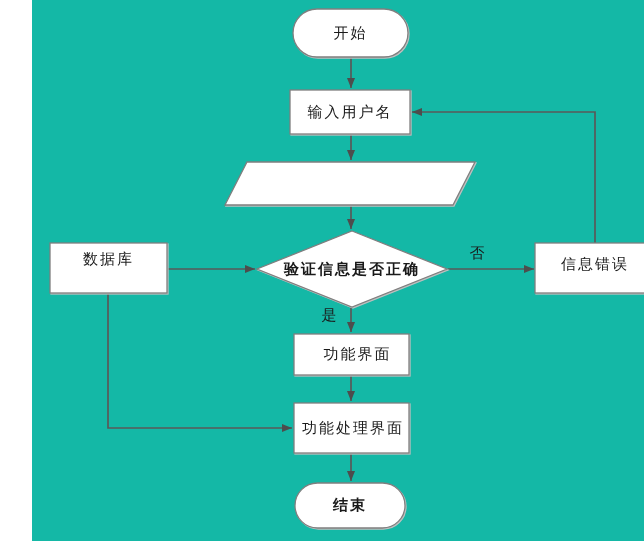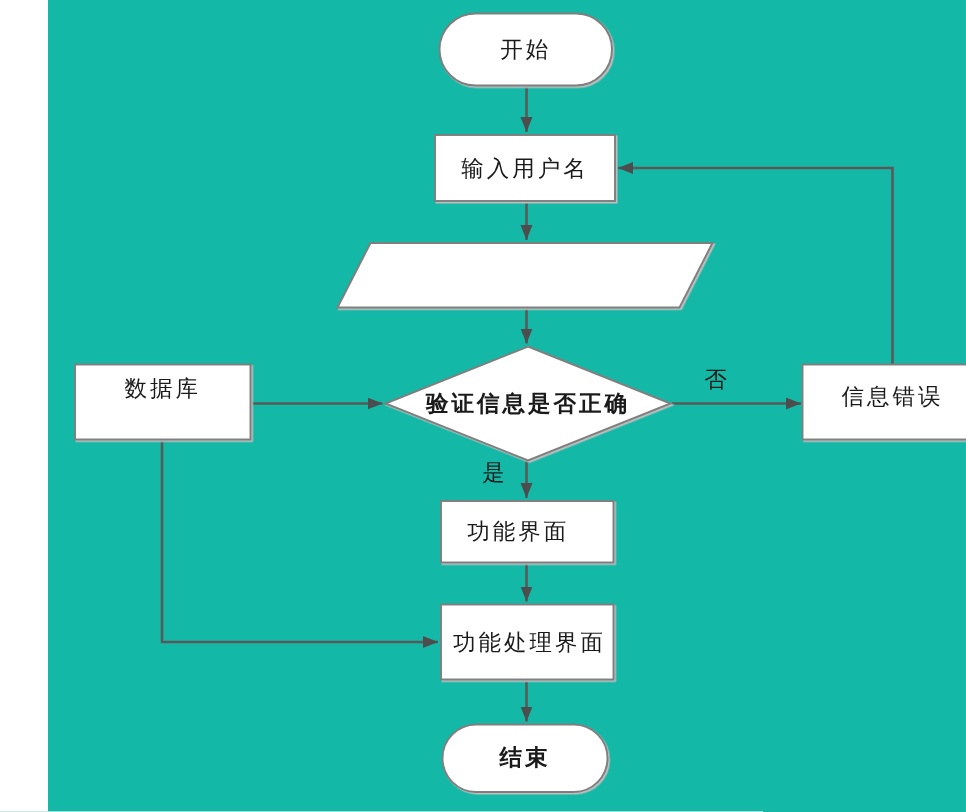--- a/index.html
+++ b/index.html
@@ -94,21 +94,21 @@
 
   <div class="node-label" style="left:258px; top:90px; width:120px; height:44px;">输入用户名</div>
 
 
   <div class="node-label" style="left:225px; top:231px; width:190px; height:76px;font-weight:bold;">验证信息是否正确</div>
 
   <div class="node-label" style="left:18px; top:243px; width:117px; height:32px;">数据库</div>
 
   <div class="node-label" style="left:503px; top:243px; width:120px; height:42px;">信息错误</div>
 
-  <div class="node-label" style="left:256px; top:334px; width:115px; height:41px;">功能界面</div>
+  <div class="node-label" style="left:268px; top:334px; width:115px; height:41px;">功能界面</div>
 
   <div class="node-label" style="left:262px; top:403px; width:118px; height:50px;">功能处理界面</div>
 
   <div class="node-label" style="left:263px; top:483px; width:110px; height:45px;font-weight:bold;">结束</div>
 
   <div class="edge-label" style="left:285px; top:304px; width:24px; height:22px;">是</div>
 
   <div class="edge-label" style="left:433px; top:242px; width:24px; height:22px;">否</div>
 
 </div>

